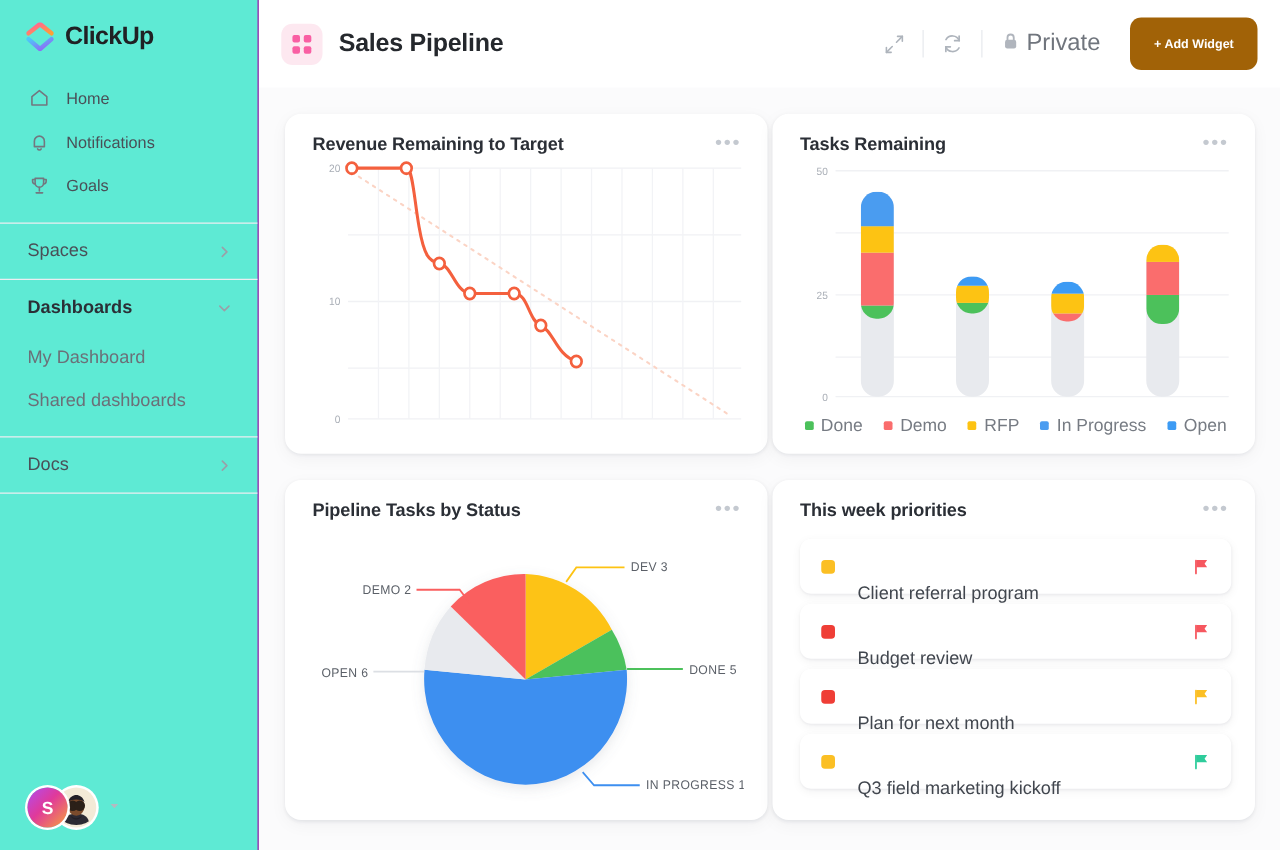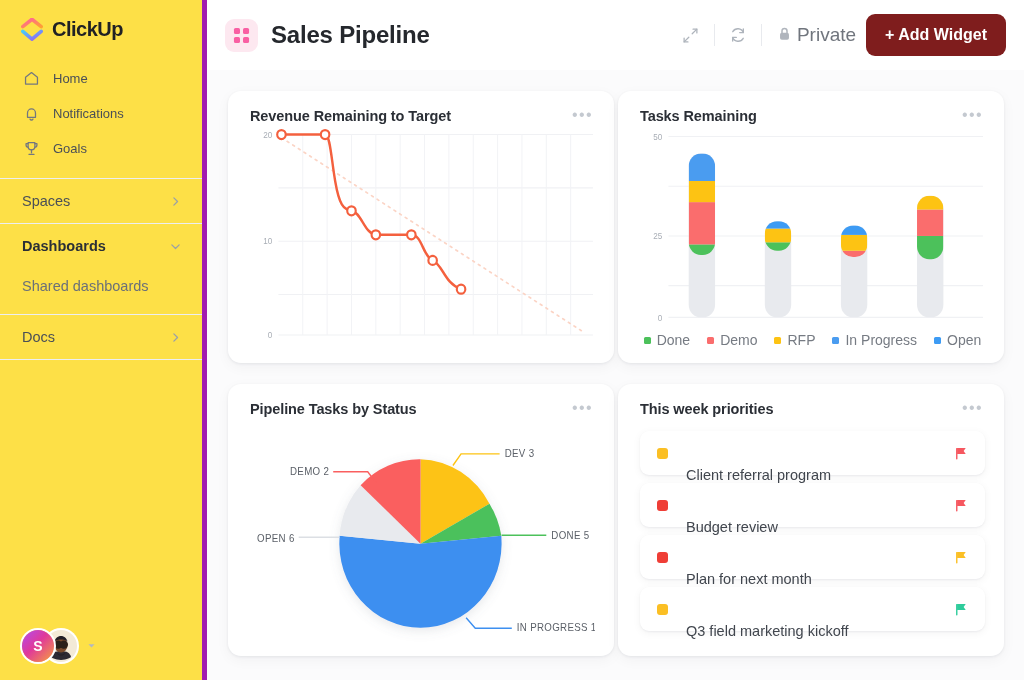--- a/index.html
+++ b/index.html
@@ -7,22 +7,22 @@
     width: 1024px; height: 680px;
     font-family: "Liberation Sans", sans-serif;
     background: #ffffff;
     overflow: hidden;
   }
   .app { display: flex; width: 1024px; height: 680px; position: relative; }
 
   
   .sidebar {
     width: 207px; height: 680px;
-    background: #fde047;
-    border-right: 5px solid #a21caf;
+    background: #5eead4;
+    border-right: 1px solid #a21caf;
     display: flex; flex-direction: column;
     position: relative; z-index: 5; text-align: center;
   }
   .logo-row { display: flex; align-items: center; gap: 9px; padding: 18px 0 16px 21px; }
   .logo-mark { width: 22px; height: 23px; position: relative; }
   .logo-text { font-size: 20px; font-weight: bold; color: #202124; letter-spacing: -0.5px; }
 
   .nav-group { padding: 4px 0 12px 0; }
   .nav-item {
     display: flex; align-items: center; gap: 12px;
@@ -63,31 +63,31 @@
   
   .main { flex: 1; height: 680px; display: flex; flex-direction: column; background: #fbfbfc; position: relative; }
   .topbar {
     height: 70px; background: #fff; display: flex; align-items: center;
     padding: 0 18px 0 18px; flex: none; position: relative; z-index: 4;
   }
   .db-badge {
     width: 33px; height: 33px; border-radius: 9px; background: #fde8f0;
     display: flex; align-items: center; justify-content: center; flex: none;
   }
-  .db-title { font-size: 24px; font-weight: bold; color: #25282d; margin-left: 13px; letter-spacing: -0.2px; }
+  .db-title { font-size: 20px; font-weight: bold; color: #25282d; margin-left: 13px; letter-spacing: -0.2px; }
   .top-actions { margin-left: auto; display: flex; align-items: center; gap: 0; }
   .ticon { width: 34px; height: 34px; display: flex; align-items: center; justify-content: center; color: #aeb4bc; cursor: pointer; border-radius: 6px; }
   .vdiv { width: 1px; height: 22px; background: #e8eaee; margin: 0 6px; }
   .private {
     display: flex; align-items: center; gap: 6px; color: #70757d;
     font-size: 19px; padding: 0 10px; cursor: pointer; justify-content: center;
   }
   .add-widget {
-    background: #7f1d1d; color: #fff;
-    font-size: 16px; font-weight: bold; border: none;
+    margin-left: 14px; background: #a16207; color: #fff;
+    font-size: 10px; font-weight: bold; border: none;
     border-radius: 9px; height: 42px; padding: 0 19px; cursor: pointer;
     font-family: "Liberation Sans", sans-serif;
   }
 
   .board {
     flex: 1; padding: 21px 20px 20px 21px;
     display: grid; grid-template-columns: 1fr 1fr;
     grid-template-rows: 272px 272px; gap: 21px 4px;
     overflow: hidden;
   }
@@ -191,20 +191,23 @@
 
     <div class="divider"></div>
 
     <div class="sec-row">
       <span class="sec-title bold">Dashboards</span>
       <span class="chev">
         <svg width="13" height="13" viewBox="0 0 16 16" fill="none" stroke="currentColor" stroke-width="1.6" stroke-linecap="round" stroke-linejoin="round">
             <path d="M3.5 6 L8 10.5 L12.5 6"></path>
           </svg>
       </span>
+    </div>
+    <div class="sub-item">
+      <span class="sub-label">My Dashboard</span>
     </div>
     <div class="sub-item">
       <span class="sub-label">Shared dashboards</span>
     </div>
 
     <div class="divider" style="margin-top:11px;"></div>
 
     <div class="sec-row">
       <span class="sec-title">Docs</span>
       <span class="chev">

